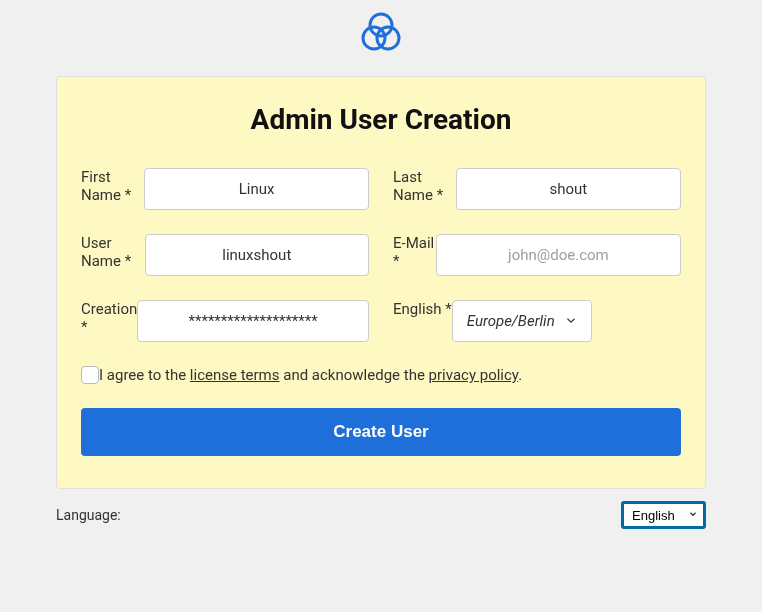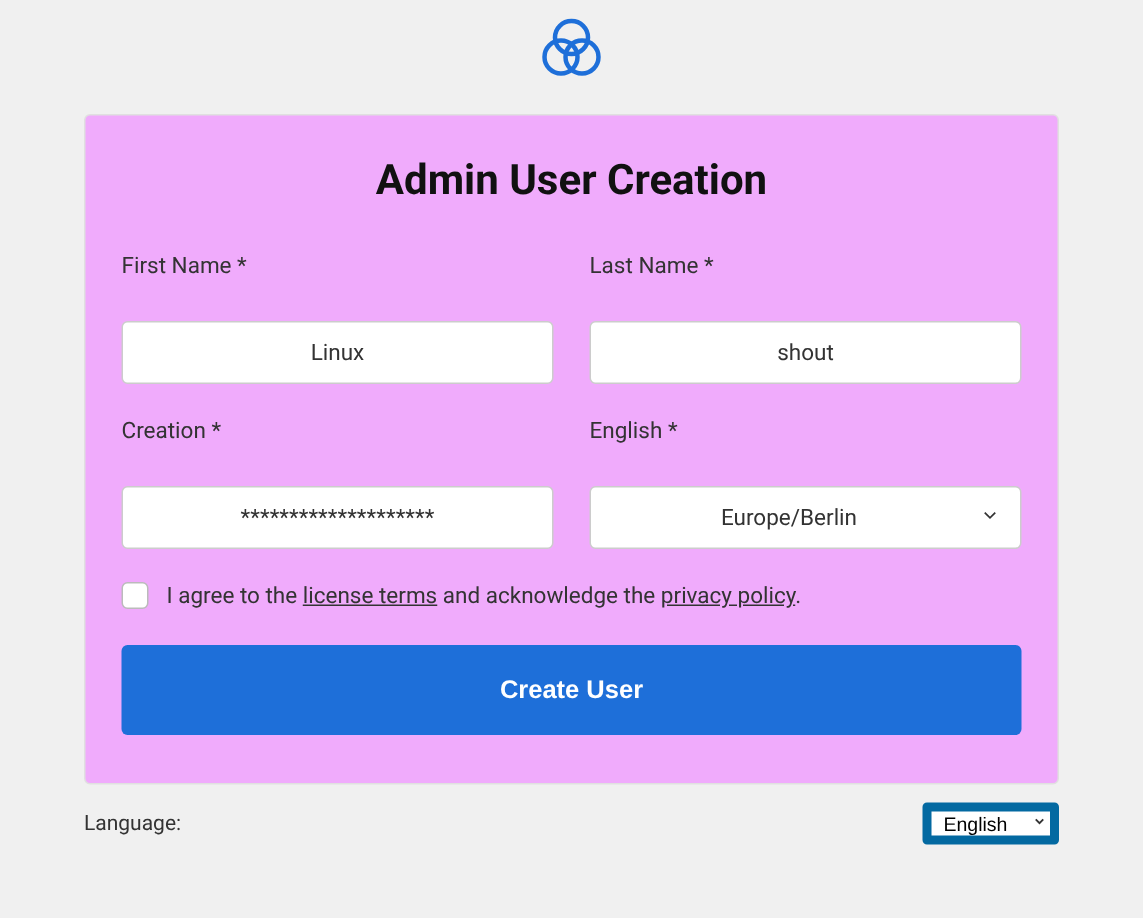--- a/index.html
+++ b/index.html
@@ -12,40 +12,40 @@
       color: #212529;
     }
     .logo-wrap {
       display: flex;
       justify-content: center;
       padding-top: 8px;
       padding-bottom: 16px;
     }
     .logo svg { width: 48px; height: 48px; }
     .card {
-      background: #f0abfc;
+      background: #fef9c3;
       width: 650px;
       margin: 0 auto;
       border: 1px solid #e0e0e0;
       border-radius: 4px;
       padding: 26px 24px 32px 24px;
     }
     .title {
       text-align: center;
       font-size: 28px;
       font-weight: 700;
       color: #111;
       margin-bottom: 32px;
     }
     .row {
       display: flex;
       gap: 24px;
       margin-bottom: 22px;
     }
-    .col { flex: 1; display: flex; flex-direction: column; gap: 20px; }
+    .col { flex: 1; display: flex; flex-direction: row; }
     .label {
       font-size: 15px;
       color: #333;
       margin-bottom: 8px;
     }
     .input, .select {
       width: 100%;
       height: 42px;
       border: 1px solid #ccc;
       border-radius: 4px;
@@ -56,75 +56,75 @@
       font-family: inherit;
       text-align: center;
     }
     .input::placeholder { color: #9aa0a6; }
     .select-wrap { position: relative; }
     .select {
       appearance: none;
       -webkit-appearance: none;
       padding-right: 36px;
       cursor: pointer;
+      font-style: italic;
     }
     .select-chevron {
       position: absolute;
       right: 14px;
       top: 50%;
       transform: translateY(-50%);
       pointer-events: none;
       color: #333;
     }
     .check-row {
       display: flex;
       align-items: center;
-      gap: 12px;
       margin-top: 6px;
       margin-bottom: 24px;
       font-size: 15px;
       color: #333;
     }
     .checkbox {
       width: 18px;
       height: 18px;
       border: 1px solid #bbb;
       border-radius: 4px;
       background: #fff;
       cursor: pointer;
       flex-shrink: 0;
     }
     .check-label a {
       color: #333;
       text-decoration: underline;
     }
     .btn-primary {
       width: 100%;
-      height: 60px;
+      height: 48px;
       background: #1e6fd9;
       border: none;
       border-radius: 4px;
       color: #fff;
       font-size: 17px;
       font-weight: 600;
       cursor: pointer;
     }
     .footer {
       width: 650px;
       margin: 12px auto 0 auto;
       display: flex;
       align-items: center;
       gap: 12px;
       font-size: 14px;
       color: #333;
       justify-content: space-between;
     }
     .lang-select {
       height: 28px;
-      border: 6px solid #0369a1;
+      border: 3px solid #0369a1;
       border-radius: 3px;
       padding: 0 28px 0 8px;
       font-size: 13px;
       background: #fff;
       appearance: none;
       -webkit-appearance: none;
       cursor: pointer;
     }
     .lang-wrap { position: relative; display: inline-block; }
     .lang-chevron {
@@ -156,20 +156,30 @@
     <div class="col">
       <label class="label">First Name *</label>
       <input class="input" type="text" value="Linux" style="">
     </div>
     <div class="col">
       <label class="label">Last Name *</label>
       <input class="input" type="text" value="shout" style="">
     </div>
   </div>
 
+  <div class="row">
+    <div class="col">
+      <label class="label">User Name *</label>
+      <input class="input" type="text" value="linuxshout" style="">
+    </div>
+    <div class="col">
+      <label class="label">E-Mail *</label>
+      <input class="input" type="text" placeholder="john@doe.com" style="">
+    </div>
+  </div>
 
   <div class="row">
     <div class="col">
       <label class="label">Creation *</label>
       <input class="input" type="text" value="********************" style="">
     </div>
     <div class="col">
       <label class="label">English *</label>
       <div class="select-wrap">
         <select class="select">

